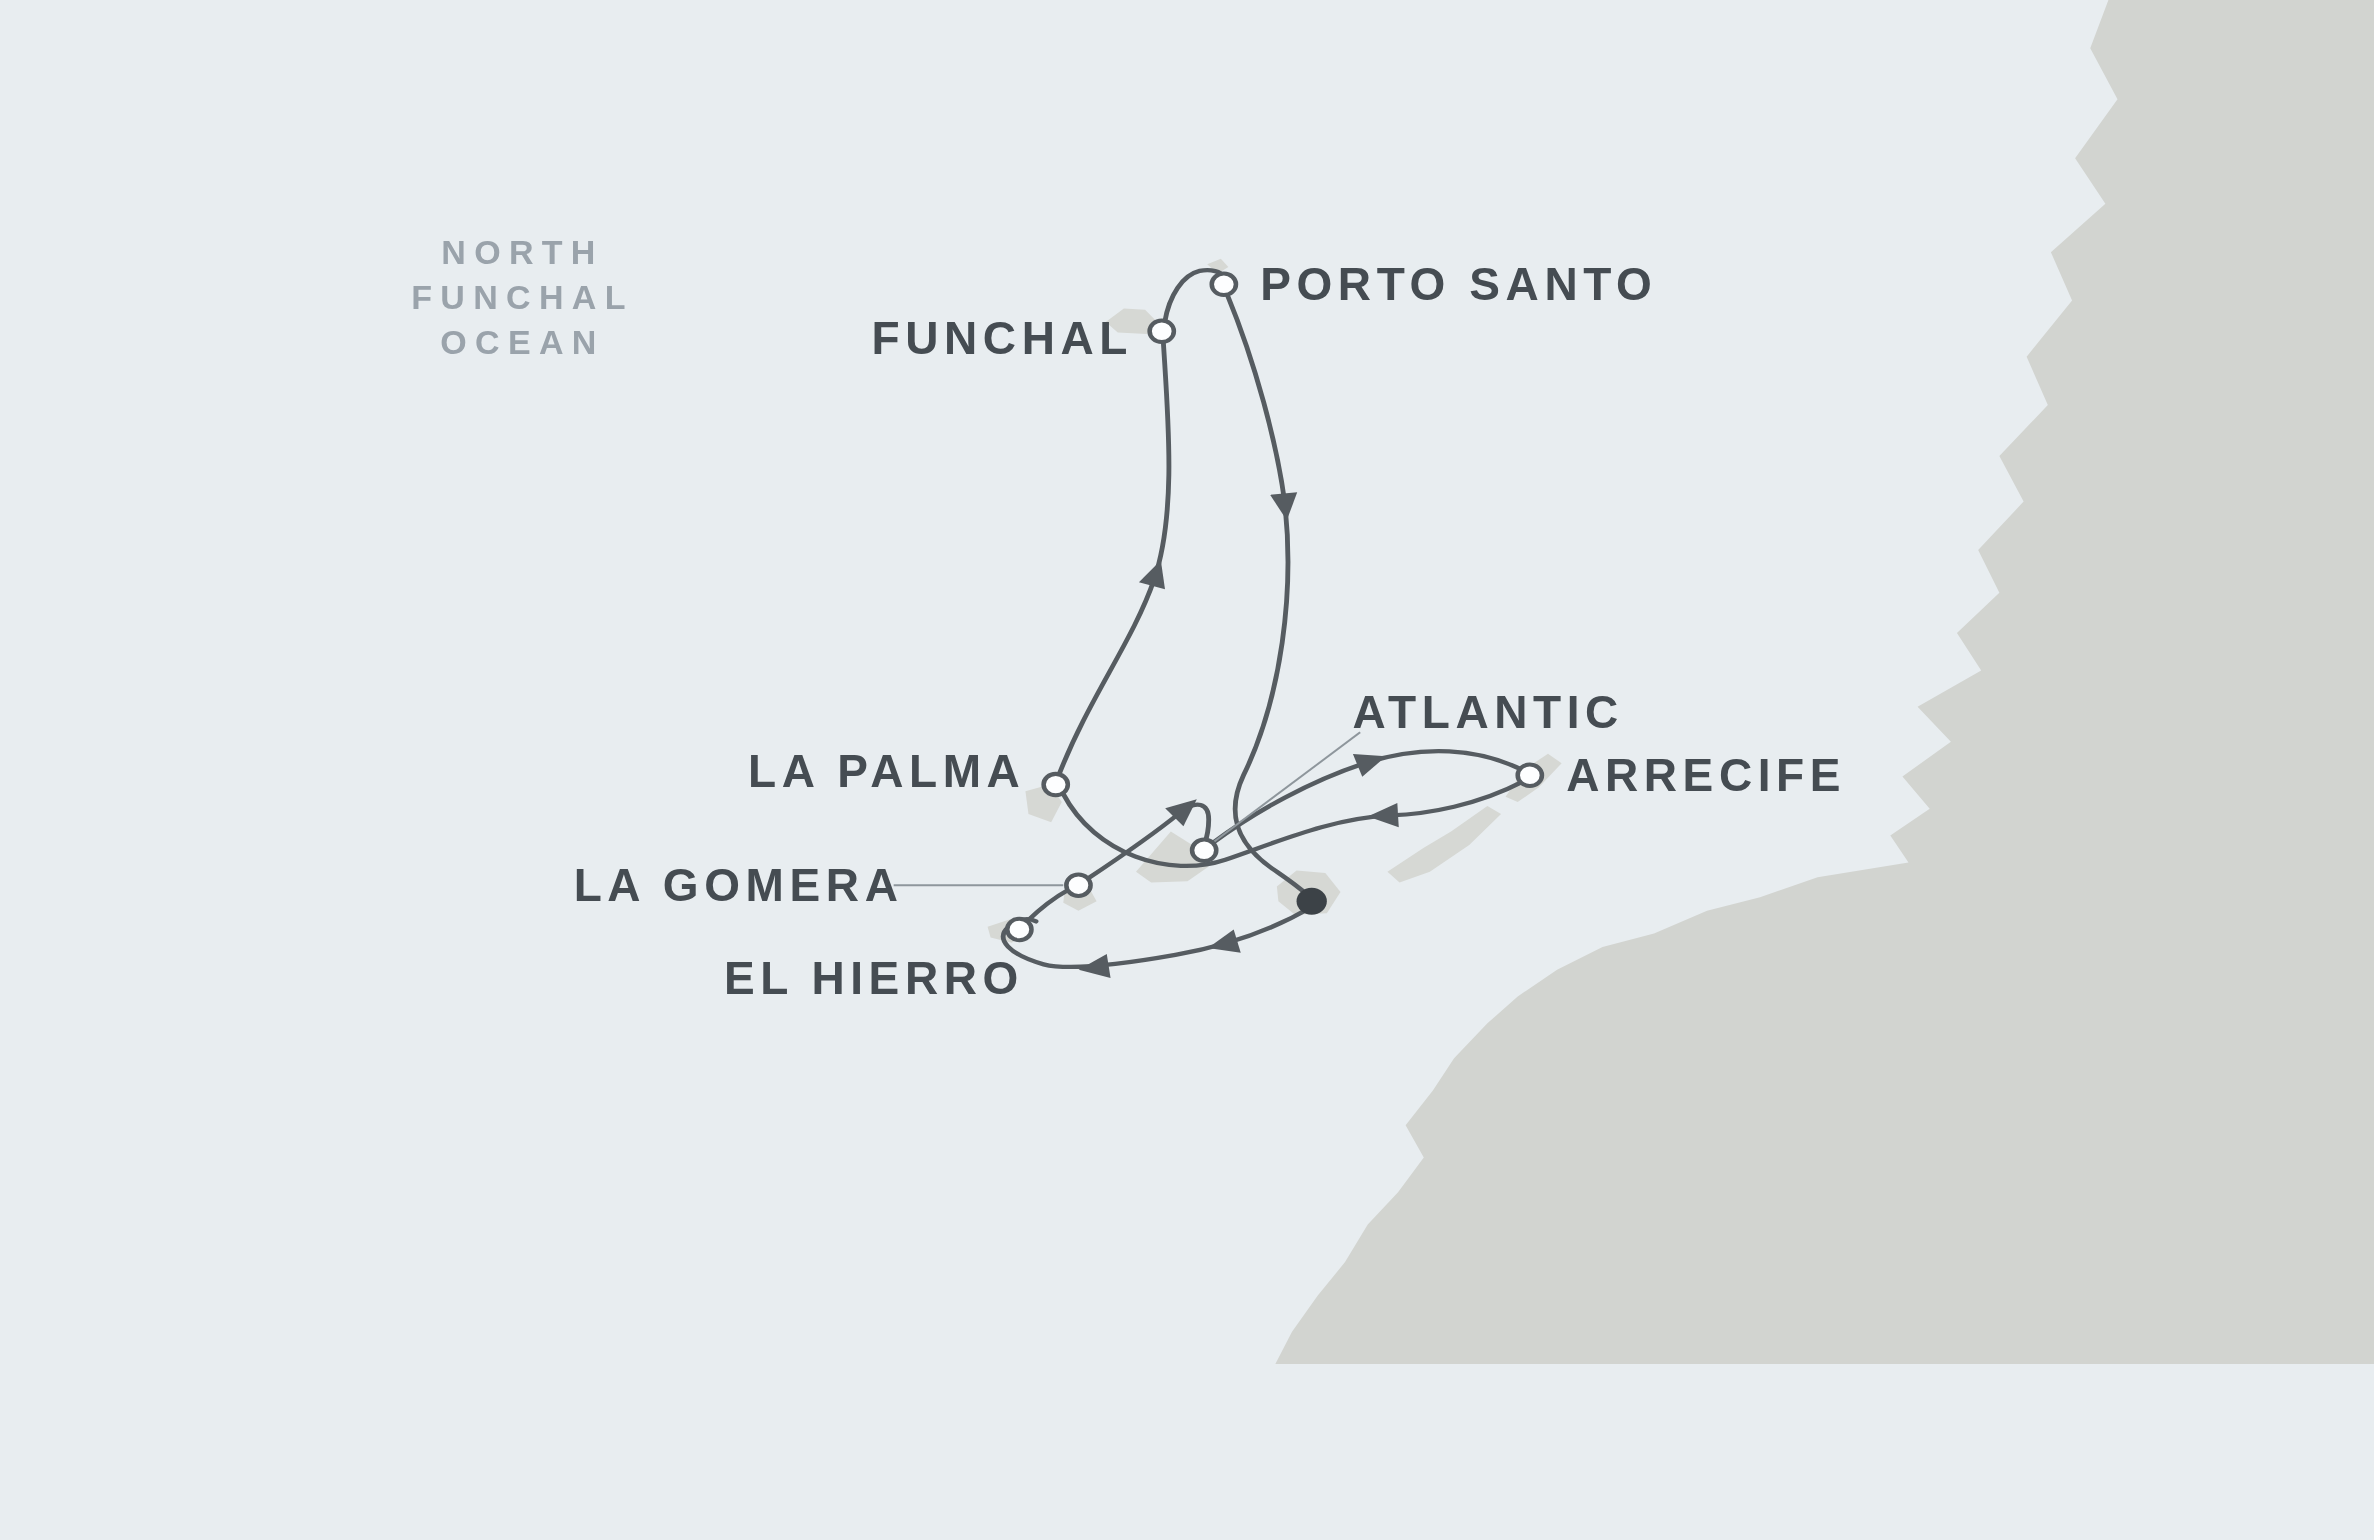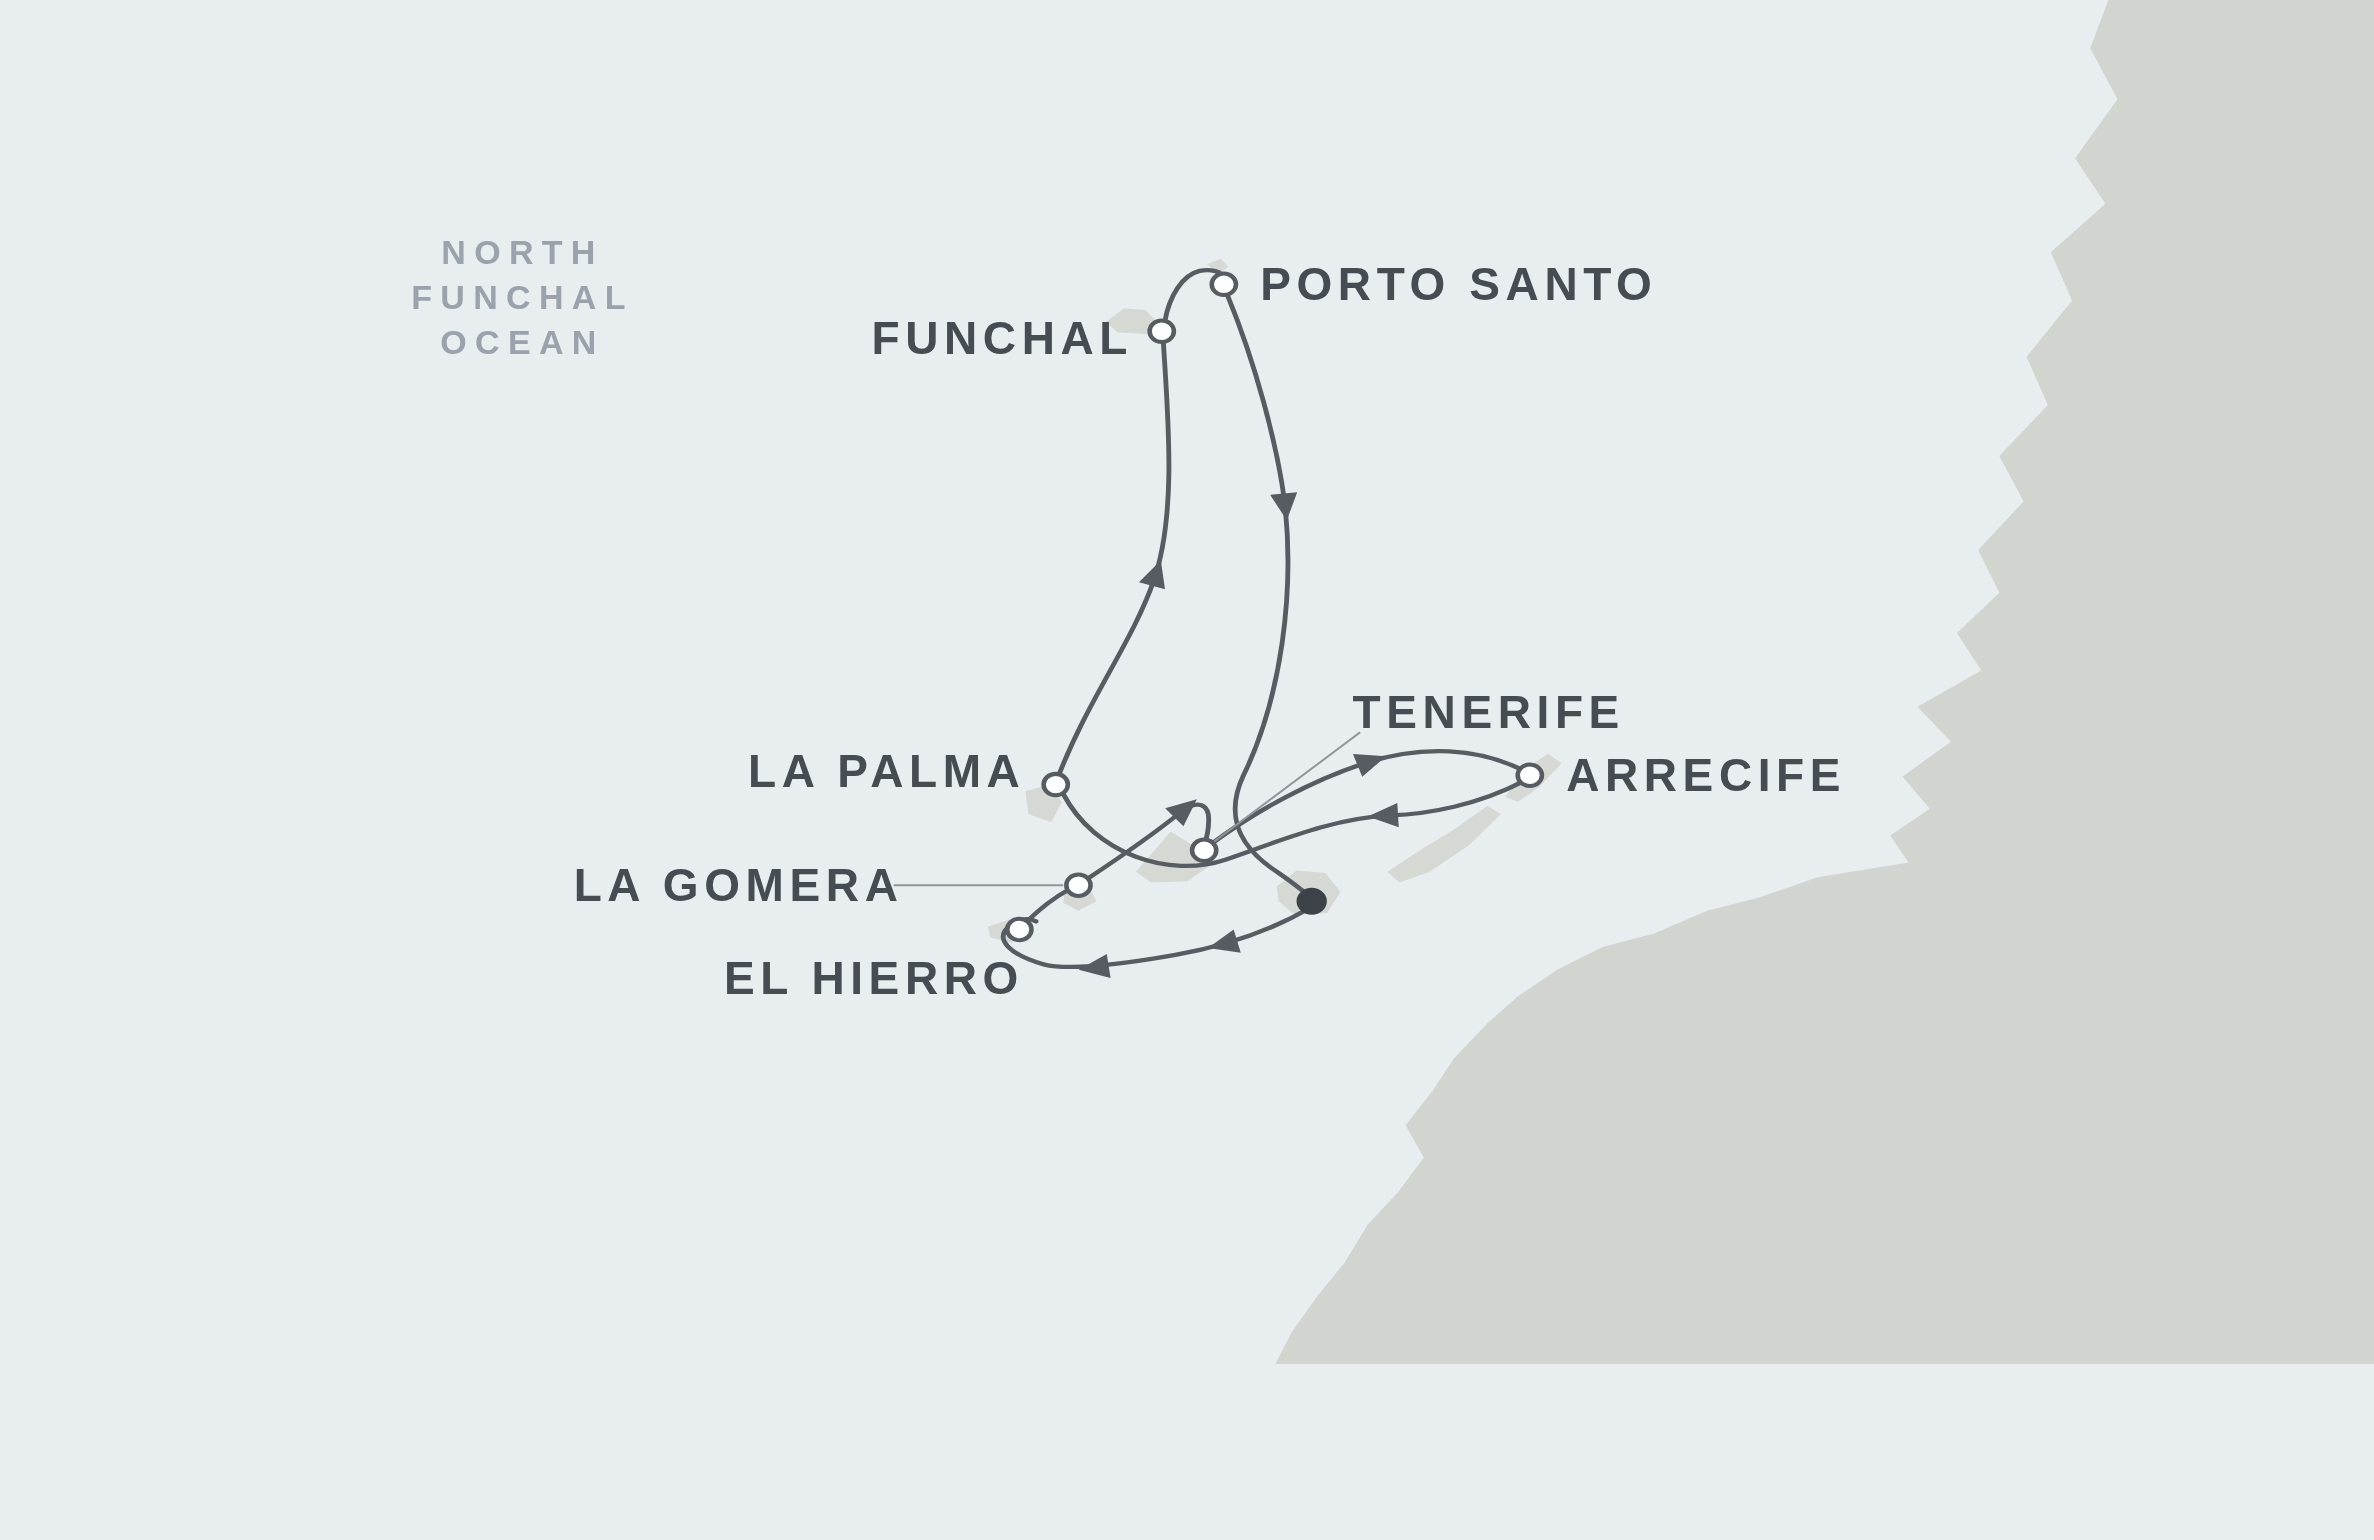--- a/index.html
+++ b/index.html
@@ -112,21 +112,21 @@
   </svg>
 
   <div class="labels" id="labels">
     <div class="ocean-label">
       <div>NORTH</div>
       <div>FUNCHAL</div>
       <div>OCEAN</div>
     </div>
   <div class="port-label" style="left: 53.0612%; top: 20.8456%; transform: translate(0px, -50%); text-align: right;">PORTO SANTO</div>
       <div class="port-label" style="left: 47.7041%; top: 24.7788%; transform: translate(-100%, -50%);">FUNCHAL</div>
-      <div class="port-label" style="left: 56.9515%; top: 52.2124%; transform: translate(0px, -50%);">TENERIFE</div>
+      <div class="port-label" style="left: 56.9515%; top: 52.2124%; transform: translate(0px, -50%);">ATLANTIC</div>
       <div class="port-label" style="left: 65.9439%; top: 56.8338%; transform: translate(0px, -50%);">ARRECIFE</div>
       <div class="port-label" style="left: 43.176%; top: 56.5388%; transform: translate(-100%, -50%);">LA PALMA</div>
       <div class="port-label" style="left: 36.8622%; top: 64.8968%; transform: translate(-100%, -50%); margin-left: 28px;">LA GOMERA</div>
       <div class="port-label" style="left: 43.1122%; top: 71.6814%; transform: translate(-100%, -50%);">EL HIERRO</div>
     </div>
 
 </div>
 
 
 </body></html>

